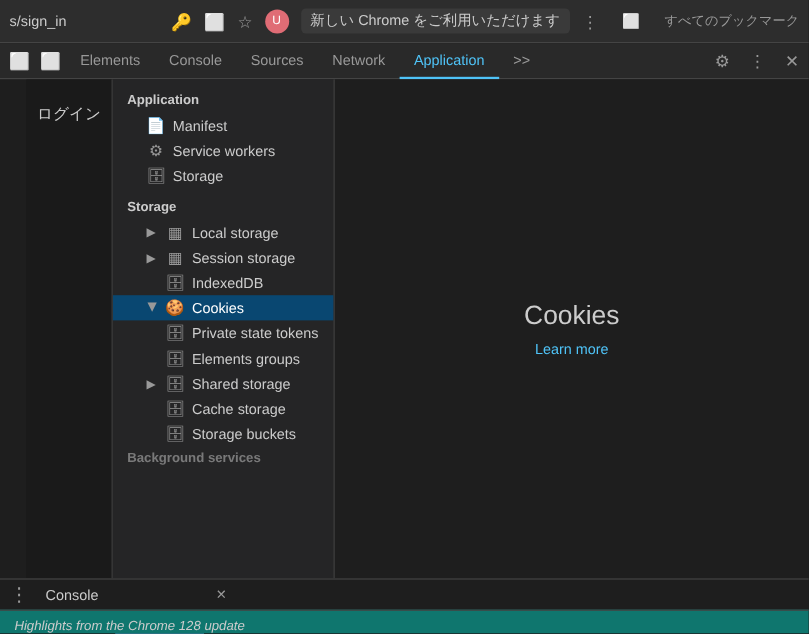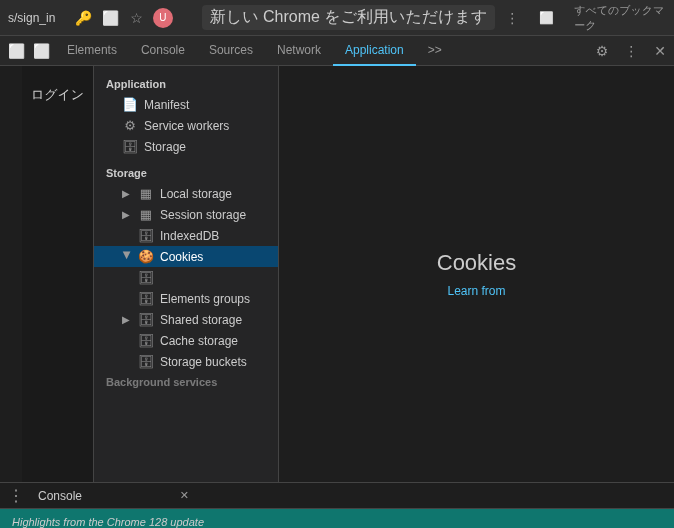--- a/index.html
+++ b/index.html
@@ -44,25 +44,24 @@
       background: #e06c75;
       display: flex;
       align-items: center;
       justify-content: center;
       font-size: 10px;
       color: white;
     }
     .chrome-promo {
       background: #3a3a3a;
       color: #ccc;
-      font-size: 16px;
+      font-size: 12px;
       padding: 2px 8px;
       border-radius: 4px;
       white-space: nowrap;
-      margin-left: 19px;
     }
     .bookmark-icon {
       color: #999;
       margin-left: auto;
       font-size: 12px;
     }
 
     
     .devtools {
       display: flex;
@@ -344,20 +343,21 @@
         <span>IndexedDB</span>
       </div>
       <div class="sidebar-item indented active">
         <span class="tree-arrow open">▶</span>
         <span class="item-icon">🍪</span>
         <span>Cookies</span>
       </div>
       <div class="sidebar-item indented">
         <span class="tree-arrow" style="visibility:hidden;">▶</span>
         <span class="item-icon">🗄</span>
+        <span>Private state tokens</span>
       </div>
       <div class="sidebar-item indented">
         <span class="tree-arrow" style="visibility:hidden;">▶</span>
         <span class="item-icon">🗄</span>
         <span>Elements groups</span>
       </div>
       <div class="sidebar-item indented">
         <span class="tree-arrow">▶</span>
         <span class="item-icon">🗄</span>
         <span>Shared storage</span>
@@ -373,21 +373,21 @@
         <span>Storage buckets</span>
       </div>
 
       <div class="sidebar-section-title" style="margin-top:0; opacity:0.5;">Background services</div>
 
     </div>
 
     <div class="main-panel">
       <div class="cookies-center">
         <div class="cookies-title">Cookies</div>
-        <a class="learn-more-link" href="#">Learn from</a>
+        <a class="learn-more-link" href="#">Learn more</a>
       </div>
     </div>
 
   </div>
 
   <div class="console-bar">
     <span class="console-dots">⋮</span>
     <span class="console-tab">Console</span>
     <span class="console-tab active">What's new</span>
     <span class="close-tab-btn">✕</span>

